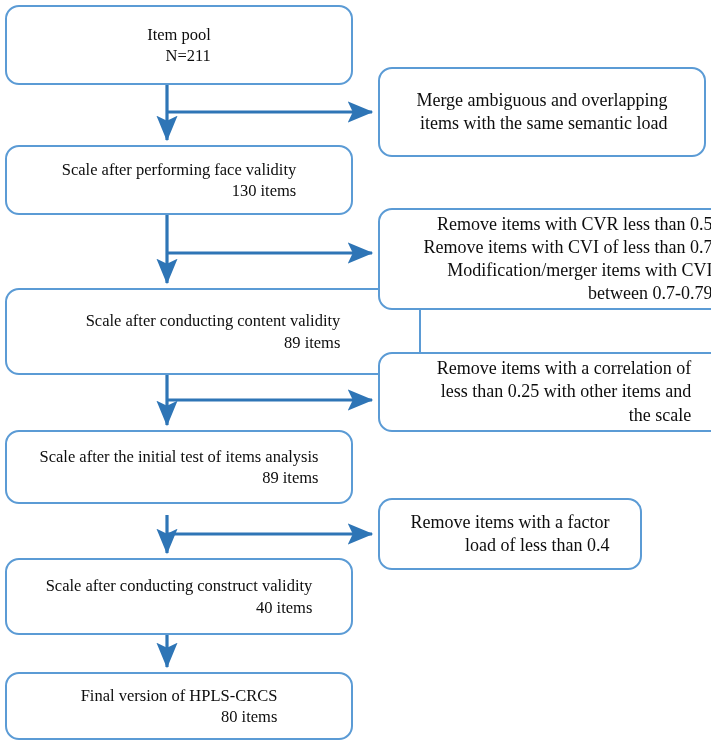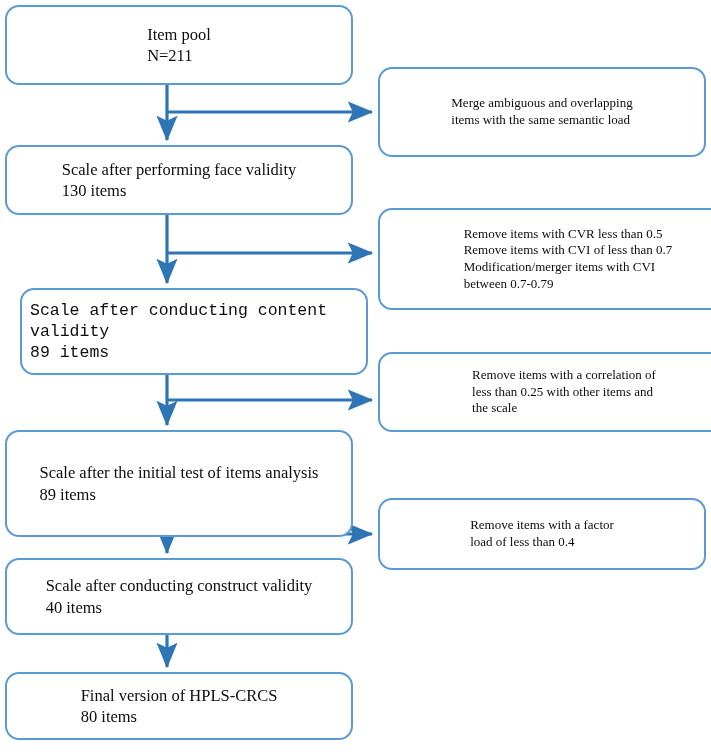--- a/index.html
+++ b/index.html
@@ -19,31 +19,31 @@
   }
   .box {
     position: absolute;
     box-sizing: border-box;
     border: 2px solid #5b9bd5;
     border-radius: 14px;
     background: #ffffff;
     display: flex;
     align-items: center;
     justify-content: center;
-    text-align: left;
+    text-align: right;
     color: #0d0d0d;
     line-height: 1.28;
     padding: 4px 8px;
   }
   .box .txt {
     display: block;
     white-space: pre-line;
   }
   .box-left { font-size: 16.5px; }
-  .box-right { font-size: 13px; }
+  .box-right { font-size: 18px; }
 
   #arrows {
     position: absolute;
     left: 0;
     top: 0;
     width: 711px;
     height: 754px;
     pointer-events: none;
   }
 </style>
@@ -90,26 +90,26 @@
   <div class="box box-left" style="left:5px; top:5px; width:348px; height:80px;">
     <span class="txt">Item pool
 N=211</span>
   </div>
 
   <div class="box box-left" style="left:5px; top:145px; width:348px; height:70px;">
     <span class="txt">Scale after performing face validity
 130 items</span>
   </div>
 
-  <div class="box box-left" style="left:20px; top:288px; width:348px; height:87px;font-family:Liberation Mono, monospace;">
+  <div class="box box-left" style="left:5px; top:288px; width:416px; height:87px;">
     <span class="txt">Scale after conducting content validity
 89 items</span>
   </div>
 
-  <div class="box box-left" style="left:5px; top:430px; width:348px; height:107px;">
+  <div class="box box-left" style="left:5px; top:430px; width:348px; height:74px;">
     <span class="txt">Scale after the initial test of items analysis
 89 items</span>
   </div>
 
   <div class="box box-left" style="left:5px; top:558px; width:348px; height:77px;">
     <span class="txt">Scale after conducting construct validity
 40 items</span>
   </div>
 
   <div class="box box-left" style="left:5px; top:672px; width:348px; height:68px;font-family:Liberation Serif, serif;">
@@ -128,18 +128,18 @@
 Modification/merger items with CVI
 between 0.7-0.79</span>
   </div>
 
   <div class="box box-right" style="left:378px; top:352px; width:372px; height:80px;">
     <span class="txt">Remove items with a correlation of
 less than 0.25 with other items and
 the scale</span>
   </div>
 
-  <div class="box box-right" style="left:378px; top:498px; width:328px; height:72px;">
+  <div class="box box-right" style="left:378px; top:498px; width:264px; height:72px;">
     <span class="txt">Remove items with a factor
 load of less than 0.4</span>
   </div>
 
 </div>
 
 </body></html>

